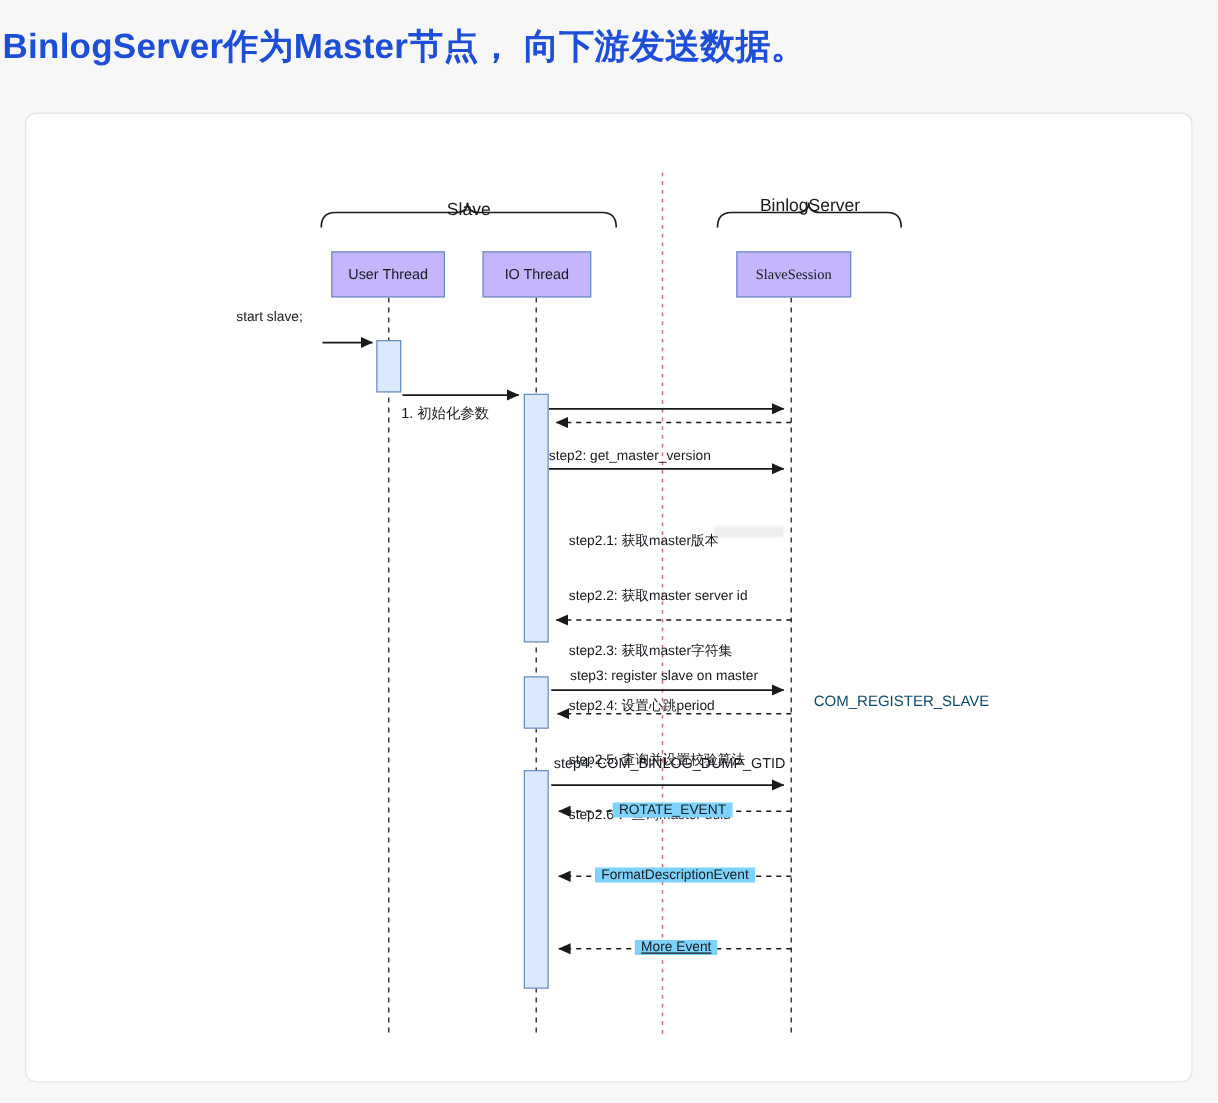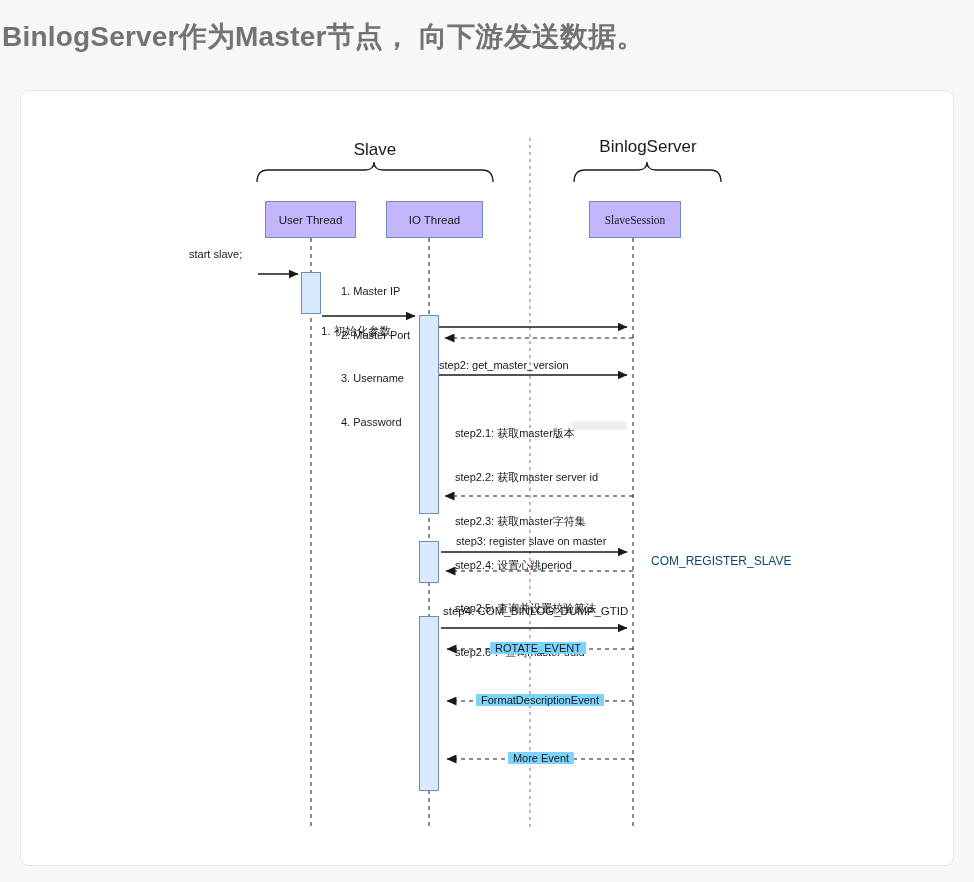--- a/index.html
+++ b/index.html
@@ -6,21 +6,21 @@
   html,body { width:974px; height:882px; }
   body {
     background:#f7f7f8;
     font-family:"Liberation Sans","DejaVu Sans",sans-serif;
     color:#1a1a1a;
     position:relative;
     overflow:hidden;
   }
   .page-title {
     position:absolute; left:2px; top:18px;
-    font-size:28px; font-weight:700; color:#737373;
+    font-size:28px; font-weight:700; color:#1d4ed8;
     letter-spacing:0.2px; white-space:nowrap;
   }
   .card {
     position:absolute; left:20px; top:90px;
     width:934px; height:776px;
     background:#ffffff;
     border:1px solid #e7e7e9;
     border-radius:9px;
   }
   .layer { position:absolute; left:0; top:0; }
@@ -37,22 +37,22 @@
   }
   .bar {
     position:absolute; width:20px;
     background:#dbe9fc; border:1px solid #6c8ebf;
   }
   .lbl {
     position:absolute; font-size:11px; color:#16191d;
     white-space:pre; line-height:14px;
   }
   .group-lbl {
-    position:absolute; font-size:17px; color:#16191d;
-    transform:translateX(-50%); white-space:nowrap;
+    position:absolute; font-size:14px; color:#16191d;
+    transform:translateX(-50%); white-space:nowrap;margin-top:19px;
   }
   .multiline div { white-space:pre; }
   .online {
     position:absolute; transform:translateX(-50%);
     background:#7dd3fc; padding:0 5px;
     font-size:11px; color:#16191d; white-space:nowrap;
   }
   .annot { position:absolute; font-size:12px; color:#0c4a6e; white-space:nowrap; }
   .smudge {
     position:absolute; left:550px; top:330px; width:56px; height:9px;
@@ -94,36 +94,30 @@
     <line class="ret" x1="612" y1="480" x2="425" y2="480" marker-end="url(#arr)"></line>
     <line class="ret" x1="612" y1="558" x2="426" y2="558" marker-end="url(#arr)"></line>
     <line class="ret" x1="612" y1="610" x2="426" y2="610" marker-end="url(#arr)"></line>
     <line class="ret" x1="612" y1="668" x2="426" y2="668" marker-end="url(#arr)"></line>
   </svg>
 
   <div class="group-lbl" style="left:354px; top:49px;">Slave</div>
   <div class="group-lbl" style="left:627px; top:46px;">BinlogServer</div>
 
   <div class="box" style="left:244px; top:110px; width:91px;">User Thread</div>
-  <div class="box" style="left:365px; top:110px; width:97px;">IO Thread</div>
+  <div class="box" style="left:365px; top:110px; width:87px;">IO Thread</div>
   <div class="box" style="left:568px; top:110px; width:92px;font-family:Liberation Serif, serif;">SlaveSession</div>
 
   <div class="bar" style="left:280px; top:181px; height:42px;"></div>
   <div class="bar" style="left:398px; top:224px; height:199px;"></div>
   <div class="bar" style="left:398px; top:450px; height:42px;"></div>
   <div class="bar" style="left:398px; top:525px; height:175px;"></div>
 
   <div class="lbl" style="left:168px; top:156px;">start slave;</div>
 
-  <div class="lbl multiline" style="left:320px; top:164px; line-height:14.5px;">
-    <div>1. Master IP</div>
-    <div>2. Master Port</div>
-    <div>3. Username</div>
-    <div>4. Password</div>
-  </div>
 
   <div class="lbl" style="left:300px; top:233px; font-size:11.5px;">1. 初始化参数</div>
 
 
   <div class="lbl" style="left:418px; top:267px;">step2: get_master_version</div>
 
   <div class="lbl multiline" style="left:434px; top:306px; line-height:14.6px;">
     <div>step2.1: 获取master版本</div>
     <div>step2.2: 获取master server id</div>
     <div>step2.3: 获取master字符集</div>
@@ -134,15 +128,15 @@
 
   <div class="smudge"></div>
 
   <div class="lbl" style="left:435px; top:443px;">step3: register slave on master</div>
   <div class="annot" style="left:630px; top:463px;">COM_REGISTER_SLAVE</div>
 
   <div class="lbl" style="left:422px; top:513px; font-size:11.5px;">step4: COM_BINLOG_DUMP_GTID</div>
 
   <div class="online" style="left:517px; top:551px;">ROTATE_EVENT</div>
   <div class="online" style="left:519px; top:603px;">FormatDescriptionEvent</div>
-  <div class="online" style="left:520px; top:661px;">More Event</div>
+  <div class="online" style="left:520px; top:661px;text-decoration:underline;">More Event</div>
 
 </div>
 
 </body></html>

